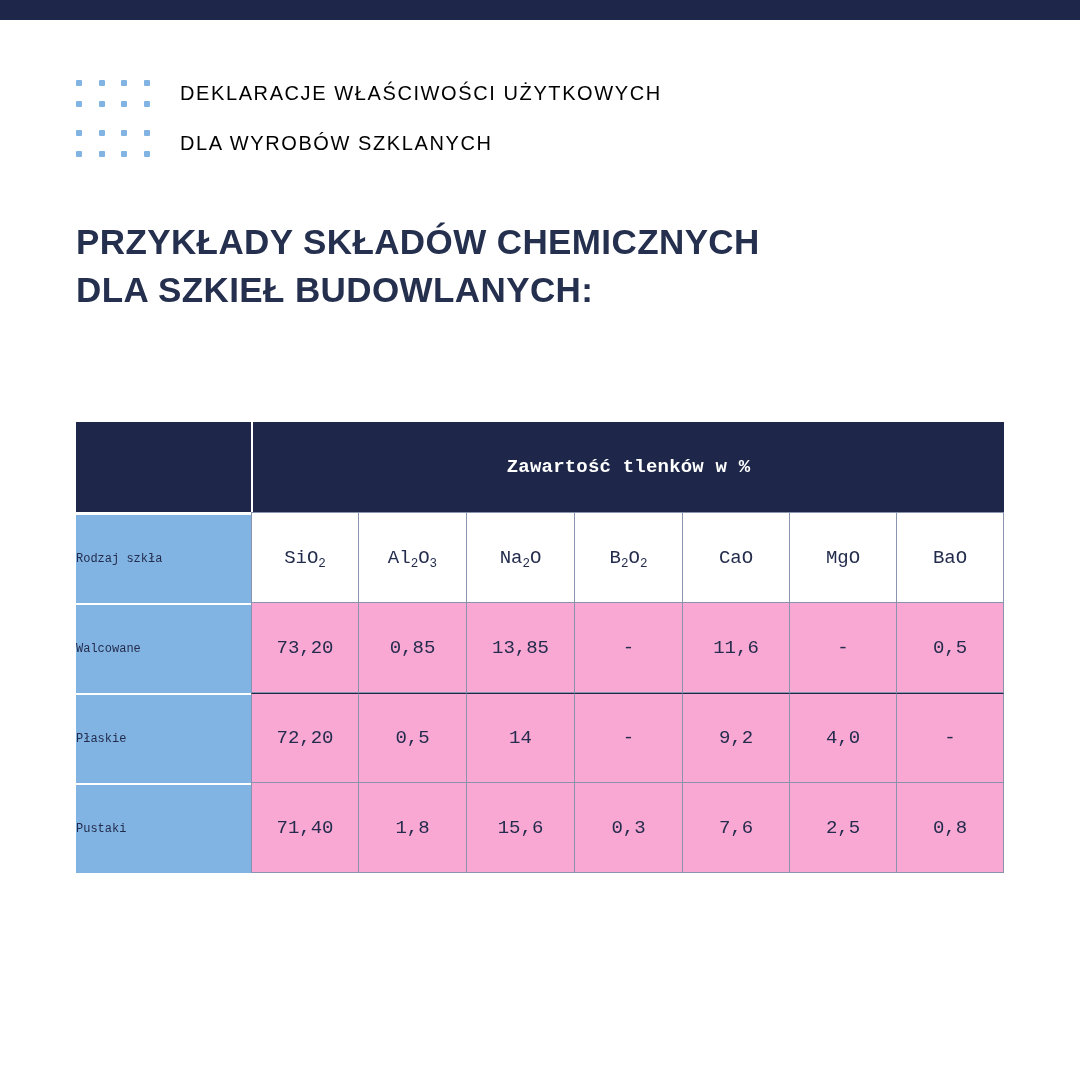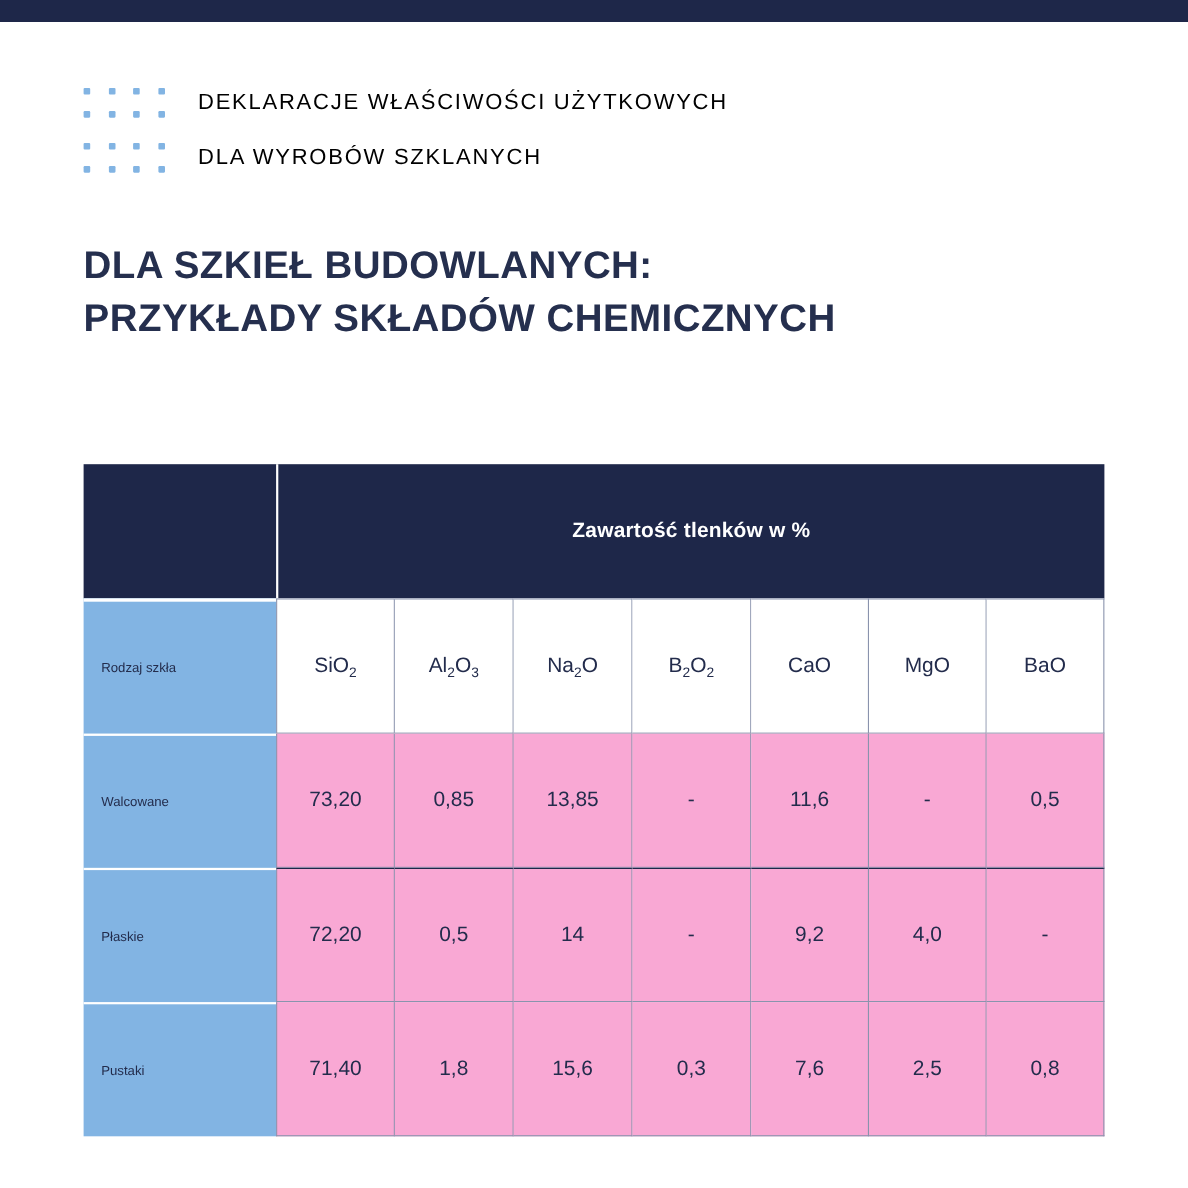--- a/index.html
+++ b/index.html
@@ -83,22 +83,23 @@
   #composition-table {
     position: absolute;
     left: 76px;
     top: 422px;
     width: 928px;
     border-collapse: separate;
     border-spacing: 0;
     table-layout: fixed;
   }
   #composition-table td, #composition-table th {
-    padding: 16px;
+    padding: 0;
     margin: 16px;
+    font-family: Liberation Mono, monospace;
   }
 
   .band-blank {
     background: #1e2749;
     width: 175px;
     height: 90px;
   }
   .band-title {
     background: #1e2749;
     color: #ffffff;
@@ -186,22 +187,22 @@
       <span class="dot"></span>
       <span class="dot"></span>
       <span class="dot"></span>
       <span class="dot"></span>
     </div>
     <div class="kicker-text">DLA WYROBÓW SZKLANYCH</div>
   </div>
 </div>
 
 <div id="page-title">
+  <span class="tline">PRZYKŁADY SKŁADÓW CHEMICZNYCH</span>
   <span class="tline">DLA SZKIEŁ BUDOWLANYCH:</span>
-  <span class="tline">PRZYKŁADY SKŁADÓW CHEMICZNYCH</span>
 </div>
 
 <table id="composition-table">
   <colgroup>
     <col style="width:175px">
     <col style="width:108px">
     <col style="width:108px">
     <col style="width:108px">
     <col style="width:108px">
     <col style="width:107px">

